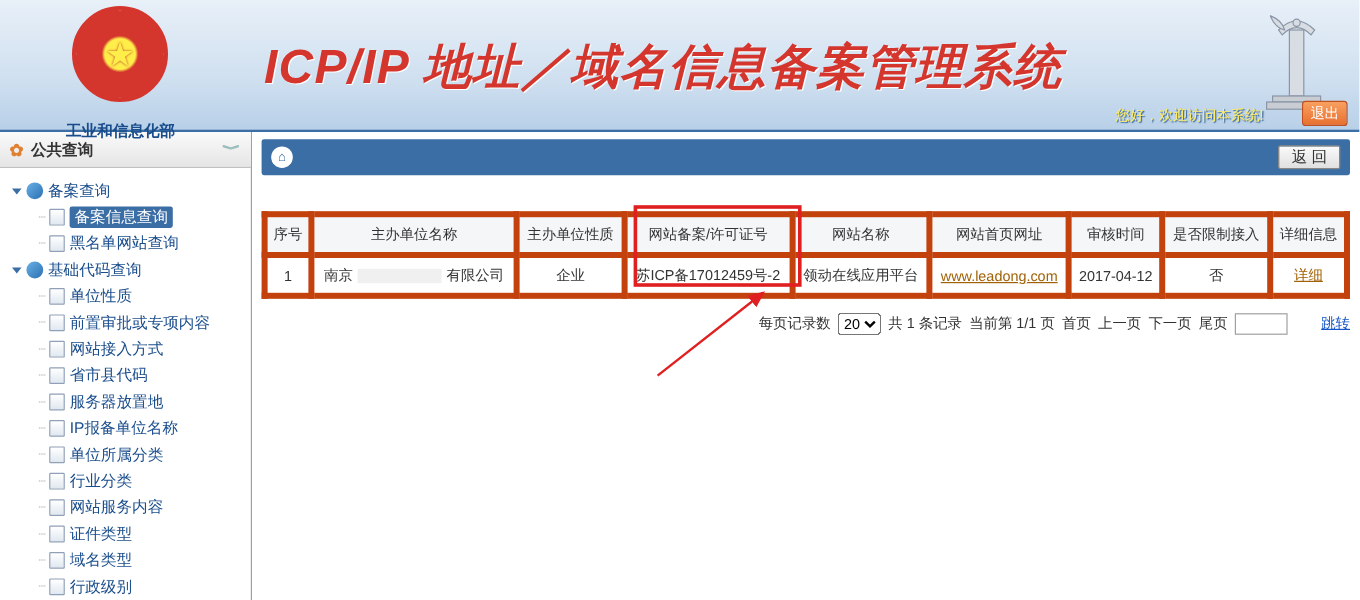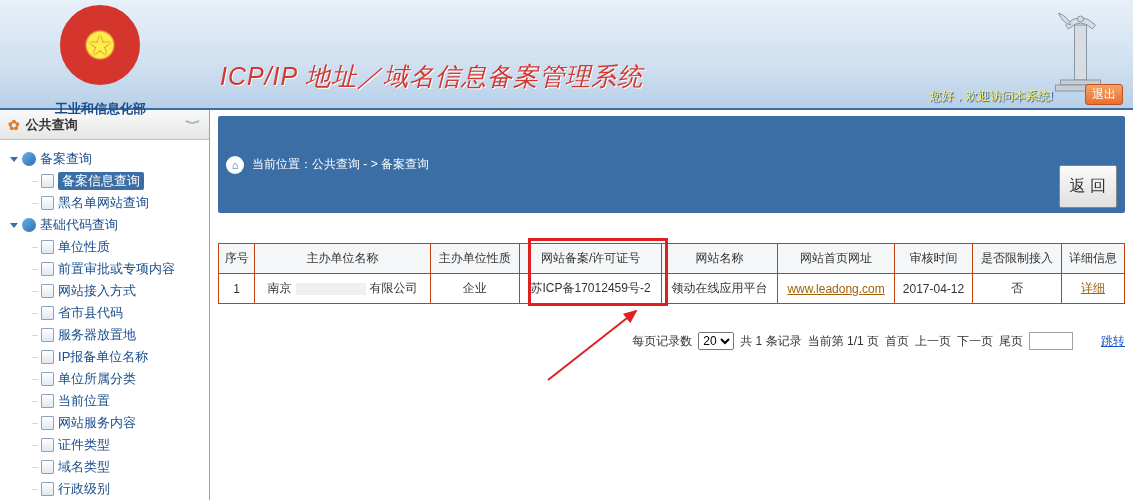--- a/index.html
+++ b/index.html
@@ -3,21 +3,21 @@
 <meta charset="utf-8">
 <style>
 * { box-sizing: border-box; margin: 0; padding: 0; }
 body { font-family: "Microsoft YaHei", Arial, sans-serif; font-size: 12px; background: #fff; width: 1133px; }
 
 
 .header { position: relative; height: 110px; background: linear-gradient(#e8f0f8, #d0e0f0 60%, #b8d0e8); border-bottom: 2px solid #3a6ea5; }
 .emblem { position: absolute; left: 60px; top: 5px; width: 80px; height: 80px; border-radius: 50%; background: radial-gradient(circle, #ffed4a 25%, #d4362e 30%); border: 4px solid #d4362e; display: flex; align-items: center; justify-content: center; }
 .emblem::before { content: "★"; color: #ffed4a; font-size: 28px; text-shadow: 0 0 2px #b02020; }
 .emblem-label { position: absolute; left: 55px; top: 100px; color: #1a4d8c; font-size: 13px; font-weight: bold; }
-.title { position: absolute; left: 220px; top: 28px; font-size: 25px; font-weight: normal; font-style: italic; color: #d4362e; letter-spacing: 1px; text-shadow: 1px 1px 0 #fff; margin-top: 32px; }
+.title { position: absolute; left: 220px; top: 28px; font-size: 40px; font-weight: bold; font-style: italic; color: #d4362e; letter-spacing: 1px; text-shadow: 1px 1px 0 #fff; }
 .pillar { position: absolute; right: 20px; top: 5px; width: 65px; height: 95px; }
 .pillar svg { width: 100%; height: 100%; }
 .welcome-bar { position: absolute; right: 80px; bottom: 3px; color: #ffee66; font-size: 12px; text-shadow: 1px 1px 1px #1a4d8c; }
 .exit-btn { position: absolute; right: 10px; bottom: 3px; background: linear-gradient(#f8a060, #e87030); color: #fff; border: 1px solid #c05020; border-radius: 3px; padding: 1px 6px; font-size: 12px; cursor: pointer; }
 
 
 .wrap { display: flex; }
 .sidebar { width: 210px; border-right: 1px solid #a0a0a0; background: #fff; padding-bottom: 20px; }
 .main { flex: 1; padding: 6px 8px; }
 
@@ -33,37 +33,37 @@
 .tree-items { padding-left: 22px; }
 .tree-item { display: flex; align-items: center; gap: 4px; padding: 2px 0; cursor: pointer; }
 .tree-item .dots { color: #b0b0b0; letter-spacing: -1px; font-size: 10px; }
 .tree-item .page { width: 13px; height: 14px; background: linear-gradient(#fff,#e0e8f0); border: 1px solid #90a0b8; border-radius: 1px; display: inline-block; }
 .tree-item .label { color: #1a4d8c; font-size: 13px; }
 .tree-item.active .label { background: #3a6ea5; color: #fff; padding: 0 4px; border-radius: 2px; }
 
 
 .crumb { background: #3a6ea5; color: #fff; padding: 5px 8px; display: flex; align-items: center; gap: 8px; border-radius: 2px; }
 .crumb .home { width: 18px; height: 18px; background: #fff; border-radius: 50%; display: inline-flex; align-items: center; justify-content: center; color: #3a6ea5; font-size: 11px; }
-.crumb .back-btn { margin-left: auto; background: linear-gradient(#fafafa,#e0e0e0); border: 1px solid #888; color: #333; font-size: 16px; padding: 10px 10px; cursor: pointer; border-radius: 2px; margin-top: 44px; }
+.crumb .back-btn { margin-left: auto; background: linear-gradient(#fafafa,#e0e0e0); border: 1px solid #888; color: #333; font-size: 13px; padding: 0 10px; cursor: pointer; border-radius: 2px; }
 
 
 .table-wrap { margin-top: 30px; }
 table.data { width: 100%; border-collapse: collapse; background: #fff; }
-table.data th, table.data td { border: 1px solid #c2410c; padding: 6px 4px; text-align: center; font-size: 12px; font-weight: normal; }
+table.data th, table.data td { border: 5px solid #c2410c; padding: 6px 4px; text-align: center; font-size: 12px; font-weight: normal; }
 table.data th { background: #f4f6f8; color: #333; }
 table.data td { color: #333; }
 .link { color: #a16207; text-decoration: underline; cursor: pointer; }
 
 
 .hl { position: relative; }
 .hl-box { position: absolute; border: 3px solid #e02020; pointer-events: none; }
 .hl-arrow { position: absolute; pointer-events: none; }
 
 
-.pager { margin-top: 28px; text-align: right; display: flex; justify-content: flex-end; align-items: center; gap: 6px; font-size: 12px; color: #333; }
+.pager { margin-top: 12px; text-align: right; display: flex; justify-content: flex-end; align-items: flex-start; gap: 6px; font-size: 12px; color: #333; }
 .pager select { font-size: 12px; }
 .pager input { width: 44px; font-size: 12px; border: 1px solid #a0a0a0; padding: 1px 2px; }
 .pager .jump { color: #1656c8; text-decoration: underline; cursor: pointer; padding-left: 22px; }
 </style>
 </head>
 <body>
 
 <div class="header">
   <div class="emblem"></div>
   <div class="emblem-label">工业和信息化部</div>
@@ -145,21 +145,21 @@
             <span class="label">IP报备单位名称</span>
           </div>
           <div class="tree-item">
             <span class="dots">┈</span>
             <span class="page"></span>
             <span class="label">单位所属分类</span>
           </div>
           <div class="tree-item">
             <span class="dots">┈</span>
             <span class="page"></span>
-            <span class="label">当前位置</span>
+            <span class="label">行业分类</span>
           </div>
           <div class="tree-item">
             <span class="dots">┈</span>
             <span class="page"></span>
             <span class="label">网站服务内容</span>
           </div>
           <div class="tree-item">
             <span class="dots">┈</span>
             <span class="page"></span>
             <span class="label">证件类型</span>
@@ -174,23 +174,20 @@
             <span class="page"></span>
             <span class="label">行政级别</span>
           </div>
         </div>
       </div>
   </div>
 
   <div class="main">
     <div class="crumb">
       <span class="home">⌂</span>
-      <span>
-        <span>当前位置：公共查询</span><span> - &gt; </span><span>备案查询</span>
-      </span>
       <button class="back-btn">返 回</button>
     </div>
 
     <div class="table-wrap hl">
       <table class="data">
         <thead>
             <tr id="thead-row">
               <th>序号</th>
               <th>主办单位名称</th>
               <th>主办单位性质</th>

